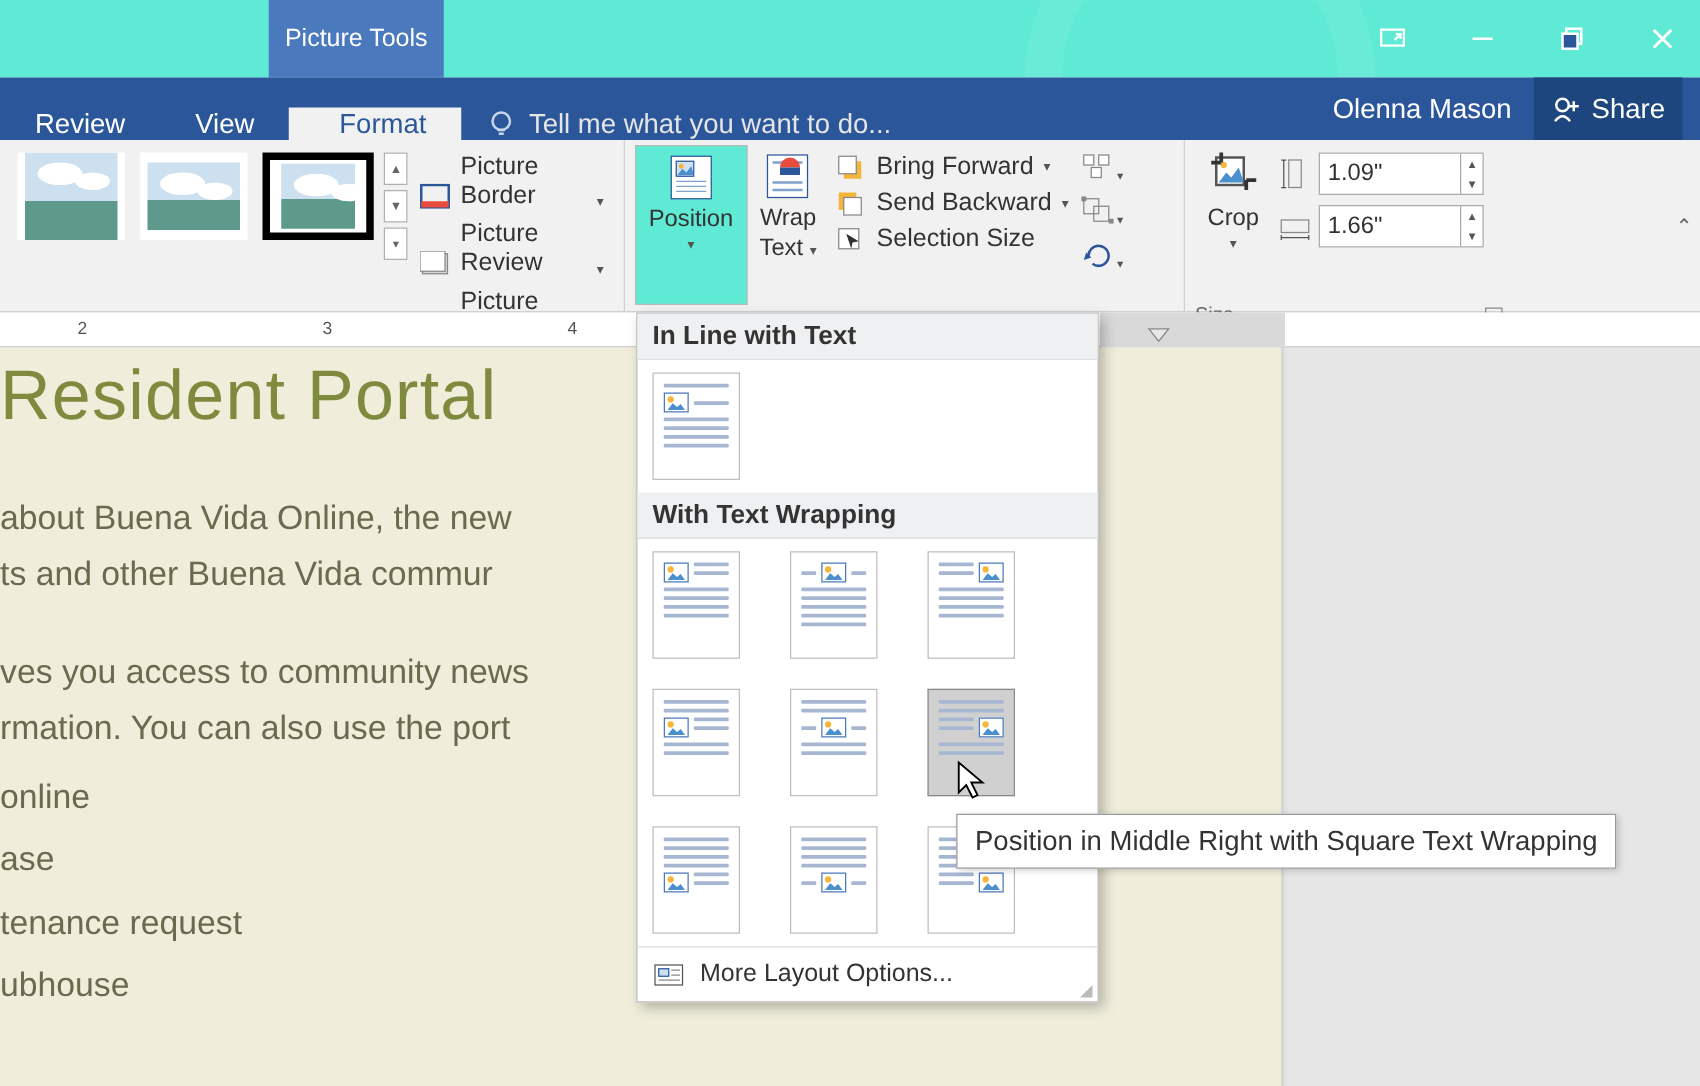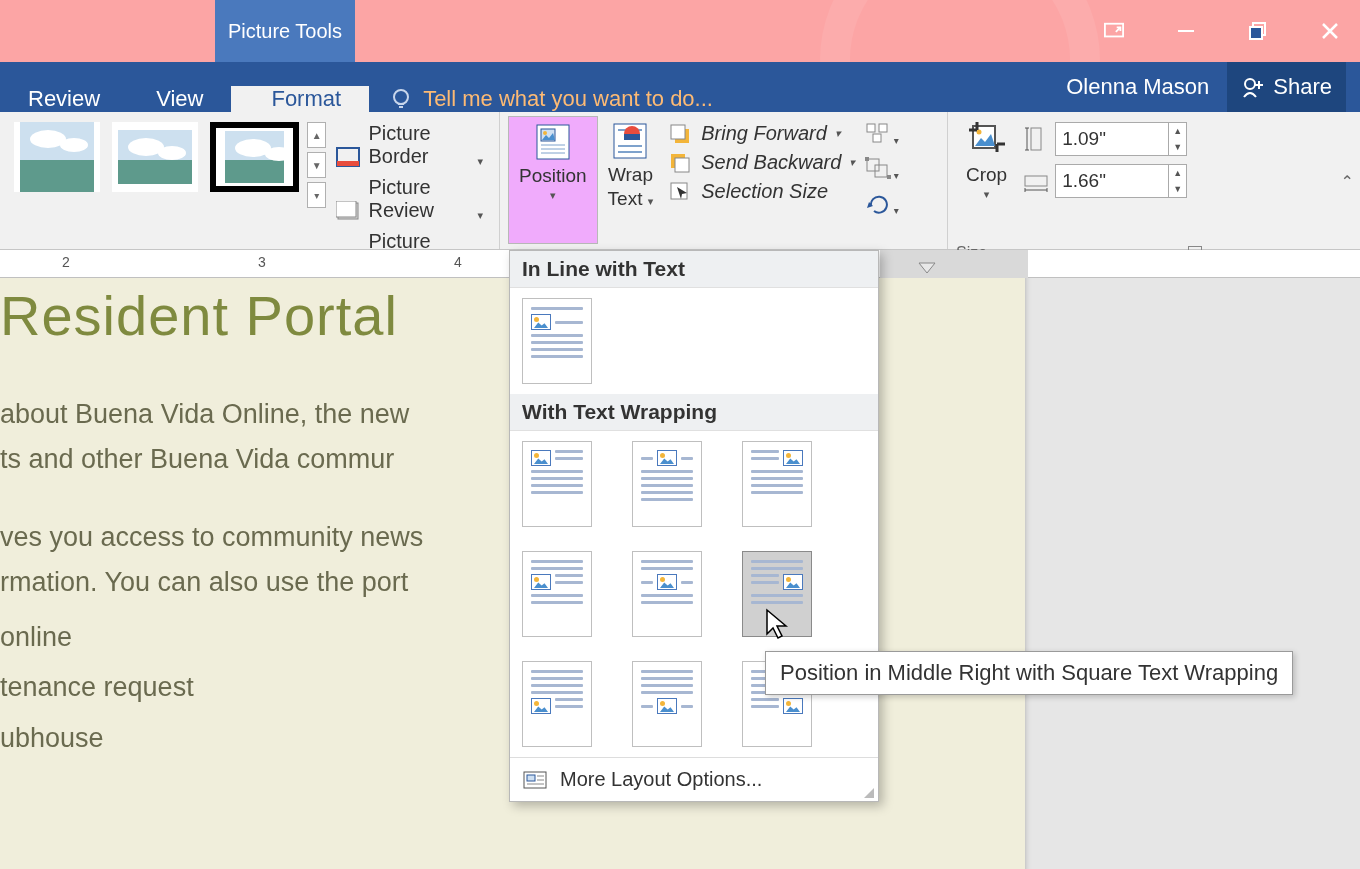--- a/index.html
+++ b/index.html
@@ -7,21 +7,21 @@
     font-family: "Segoe UI", sans-serif;
     font-size: 14px;
     background: #e6e6e6;
     width: 1360px;
     height: 869px;
     overflow: hidden;
     position: relative;
   }
   .titlebar {
     height: 62px;
-    background: #fca5a5;
+    background: #5eead4;
     position: relative;
     color: #fff;
   }
   .context-tab-holder {
     position: absolute;
     left: 215px; top: 0; width: 140px; height: 62px;
     background: #4a79bd;
     display: flex; align-items: center; justify-content: center;
     font-size: 20px;
   }
@@ -46,21 +46,21 @@
     cursor: pointer;
   }
   .tab.active {
     background: #f1f1f1;
     color: #2b579a;
     padding-left: 40px;
   }
   .tellme {
     display:flex; align-items:center; gap:10px;
     padding-left: 20px;
-    color: #fdba74;
+    color: #e5e5e5;
     font-size: 22px;
   }
   .tab-right {
     position:absolute; right:0; top:0; height:50px;
     display:flex; align-items:center; gap:18px; padding-right:14px;
     color:#fff; font-size:22px;
   }
   .share-box { background:#1e467e; height:50px; display:flex; align-items:center; gap:6px; padding:0 14px;}
   .ribbon {
     height: 138px;
@@ -103,24 +103,24 @@
   .pic-opts { display:flex; flex-direction:column; gap:8px; padding:6px 8px; font-size:20px; color:#333;}
   .pic-opt { display:flex; align-items:flex-end; gap:8px; cursor:pointer;}
   .pic-opt .dd{ font-size:11px; color:#555; margin-left:2px;}
   .mini-icon{ width:24px; height:22px; display:inline-flex; align-items:center; justify-content:center;}
   
   .big-btn {
     display:flex; flex-direction:column; align-items:center; justify-content:flex-start;
     padding: 4px 10px 0 10px; gap:2px; font-size:19px; color:#333;
     height:128px;
   }
-  .big-btn.sel{ background:#f0abfc; border:1px solid #b8b8b8;}
+  .big-btn.sel{ background:#5eead4; border:1px solid #b8b8b8;}
   .big-btn .big-ic{width:40px;height:40px; margin-bottom:2px;}
   .arrange-small { display:flex; flex-direction:column; gap:6px; padding:6px 6px; font-size:20px; color:#333;}
-  .arr-row{display:flex; align-items:center; gap:8px;font-style:italic;}
+  .arr-row{display:flex; align-items:center; gap:8px;}
   .arr-right-col{display:flex; flex-direction:column; gap:10px; padding:6px 4px;}
   .tiny-ic{width:26px; height:22px;}
   
   .size-col{display:flex; flex-direction:column; gap:8px; padding:6px 6px;}
   .spin {
     width:132px; height:34px; border:1px solid #aaa; background:#fff;
     display:flex; align-items:center; padding:0 6px; font-size:19px; color:#333;
     position:relative;
   }
   .spin .spbtns{position:absolute; right:0; top:0; bottom:0; width:18px; display:flex; flex-direction:column;}
@@ -479,20 +479,21 @@
 
 <div class="docarea">
   <div class="page">
     <h1>Resident Portal</h1>
     <p style="margin-top:30px"><span>about Buena Vida Online, the new</span><span style="display:inline-block;width:290px"></span><span>of</span></p>
     <p><span>ts and other Buena Vida commur</span></p>
     <p style="margin-top:34px"><span>ves you access to community news</span></p>
     <p><span>rmation. You can also use the port</span></p>
     <div class="bullets">
       <div>online</div>
+      <div>ase</div>
       <div>tenance request</div>
       <div>ubhouse</div>
     </div>
   </div>
 </div>
 
 <div class="dropdown">
   <div class="dd-header">In Line with Text</div>
   <div class="dd-section">
     <div class="pos-thumb">

